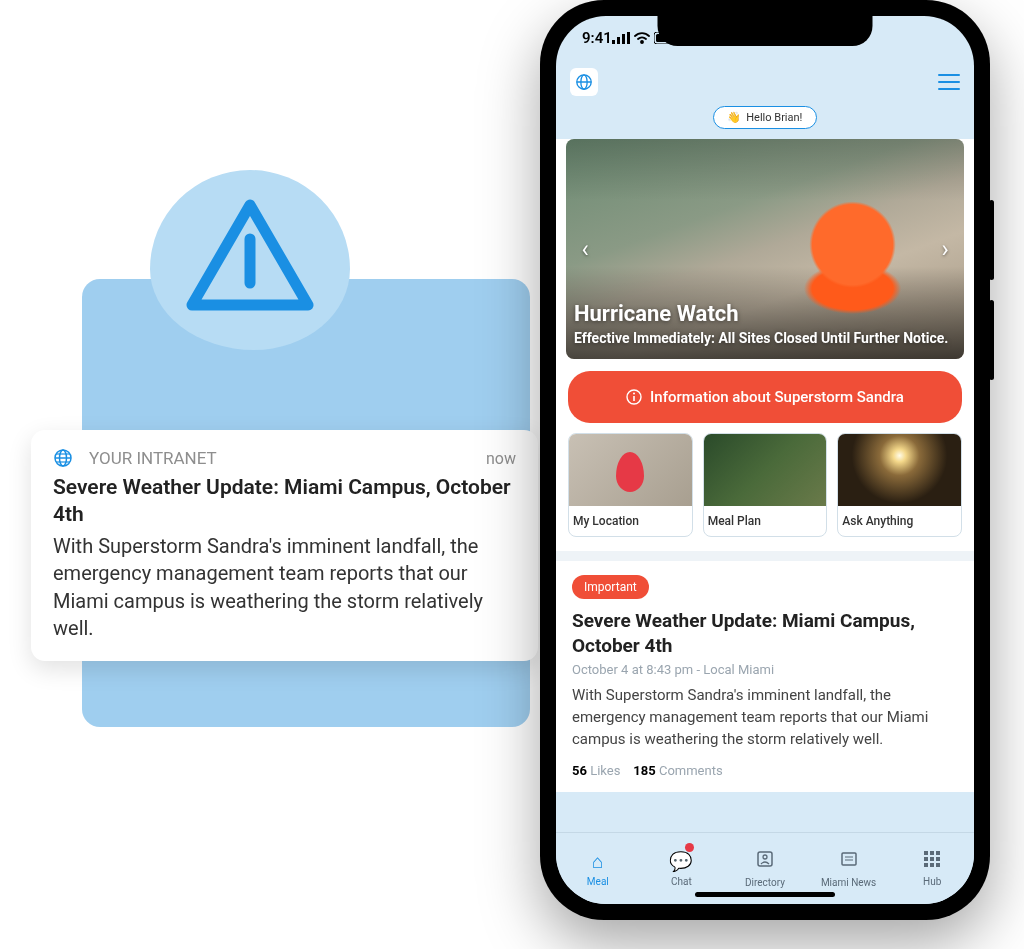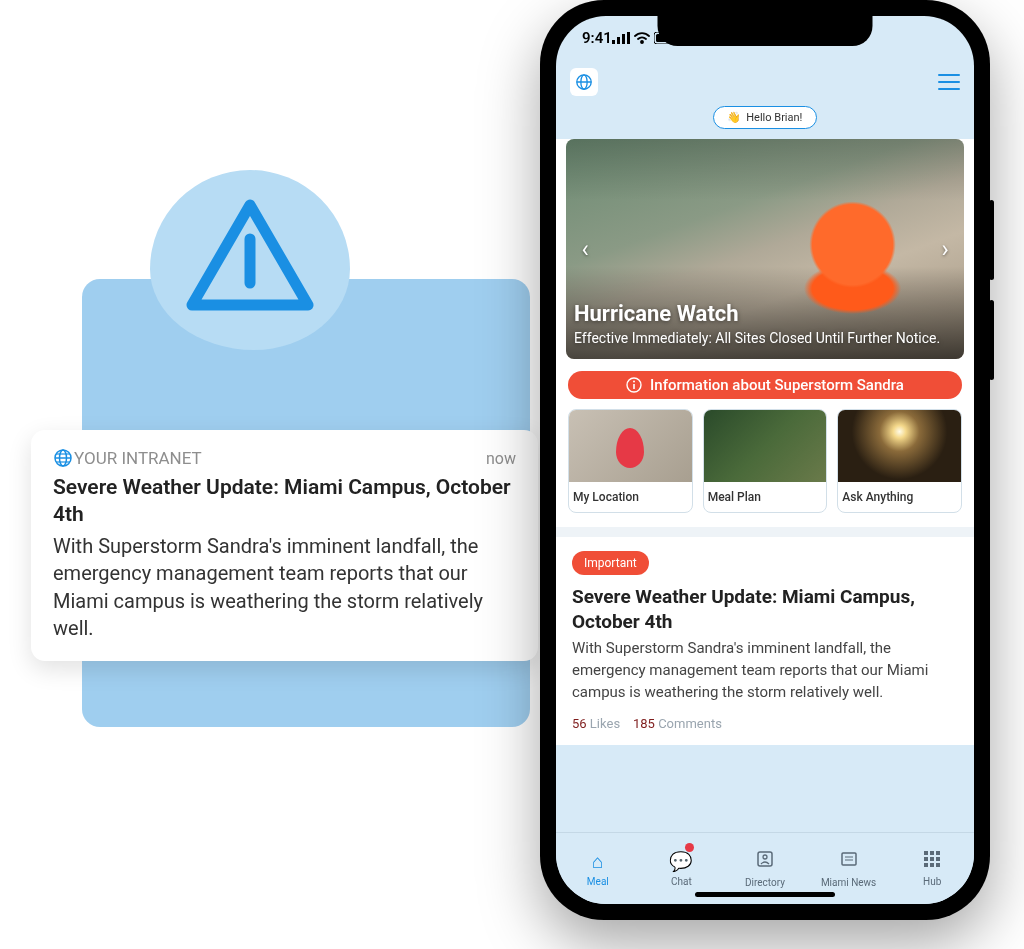--- a/index.html
+++ b/index.html
@@ -1,21 +1,21 @@
 <!DOCTYPE html>
 <html><head>
 <meta charset="utf-8">
 <style>
 *{box-sizing:border-box;margin:0;padding:0;font-family:-apple-system,BlinkMacSystemFont,"Segoe UI",Roboto,sans-serif}
 body{width:1024px;height:949px;position:relative;background:#fff}
 .blue-square{position:absolute;left:82px;top:279px;width:448px;height:448px;background:#9fceef;border-radius:18px}
 .warning-blob{position:absolute;left:150px;top:170px;width:200px;height:180px;background:#b7dcf4;border-radius:50% 50% 48% 52% / 55% 55% 45% 45%}
 .warning-triangle{position:absolute;left:182px;top:197px}
 .notif-card{position:absolute;left:31px;top:430px;width:507px;background:#fff;border-radius:14px;padding:18px 22px;box-shadow:0 8px 24px rgba(0,0,0,.12)}
-.notif-head{display:flex;align-items:center;gap:1px;color:#8e8e8e;font-size:17px;margin-bottom:6px}
+.notif-head{display:flex;align-items:center;gap:16px;color:#8e8e8e;font-size:17px;margin-bottom:6px}
 .notif-head .globe{width:20px;height:20px;border-radius:50%;display:inline-flex;align-items:center;justify-content:center}
 .notif-head .now{margin-left:auto;font-size:16px}
 .notif-title{font-size:21px;font-weight:600;color:#222;line-height:1.3;margin-bottom:4px}
 .notif-body{font-size:20px;color:#333;line-height:1.38}
 .phone{position:absolute;left:540px;top:0;width:450px;height:920px;background:#000;border-radius:64px;padding:16px;box-shadow:0 24px 60px rgba(0,0,0,.35)}
 .phone::before,.phone::after{content:"";position:absolute;background:#000;border-radius:4px}
 .phone::before{right:-4px;top:200px;width:5px;height:80px}
 .phone::after{right:-4px;top:300px;width:5px;height:80px}
 .screen{width:100%;height:100%;background:#d7eaf7;border-radius:50px;overflow:hidden;position:relative}
 .notch{position:absolute;top:0;left:50%;transform:translateX(-50%);width:215px;height:30px;background:#000;border-radius:0 0 20px 20px;z-index:50}
@@ -27,38 +27,38 @@
 .hamburger span{width:22px;height:2px;background:#1a8fe3;border-radius:2px}
 .greet{display:flex;justify-content:center;padding:2px 0 10px}
 .greet-pill{background:#fff;border:1px solid #1a8fe3;border-radius:16px;padding:4px 14px;font-size:11px;color:#333;display:flex;align-items:center;gap:5px}
 .content{background:#fff;margin:0;padding:0}
 .hero{position:relative;height:220px;margin:0 10px;border-radius:8px;overflow:hidden;background:linear-gradient(160deg,#6b8a72 0%,#8a9a85 35%,#b0a998 50%,#c4b8a5 65%,#a0927f 100%)}
 .hero::before{content:"";position:absolute;inset:0;background:radial-gradient(circle at 72% 48%,#ff6a2b 0%,#ff6a2b 13%,transparent 14%),radial-gradient(ellipse at 72% 68%,#ff5a1a 0%,#ff5a1a 10%,transparent 12%),linear-gradient(180deg,rgba(0,0,0,.18)0%,transparent 28%,transparent 58%,rgba(0,0,0,.62)100%)}
 .hero-arrow{position:absolute;top:50%;transform:translateY(-50%);width:30px;height:30px;display:flex;align-items:center;justify-content:center;color:#fff;font-size:24px;cursor:pointer;text-shadow:0 1px 3px rgba(0,0,0,.5)}
 .hero-arrow.left{left:4px}.hero-arrow.right{right:4px}
 .hero-text{position:absolute;left:8px;bottom:12px;right:14px;color:#fff}
 .hero-title{font-size:22px;font-weight:700;margin-bottom:3px;text-shadow:0 1px 4px rgba(0,0,0,.5)}
-.hero-sub{font-size:14px;font-weight:400;line-height:1.3;text-shadow:0 1px 4px rgba(0,0,0,.5)}
-.alert-btn{margin:12px 12px 10px;background:#f04e37;color:#fff;border-radius:22px;height:28px;display:flex;align-items:center;justify-content:center;gap:8px;font-size:15px;font-weight:500;cursor:pointer}
+.hero-sub{font-size:14px;font-weight:700;line-height:1.3;text-shadow:0 1px 4px rgba(0,0,0,.5)}
+.alert-btn{margin:12px 12px 10px;background:#f04e37;color:#fff;border-radius:22px;height:52px;display:flex;align-items:center;justify-content:center;gap:8px;font-size:15px;font-weight:500;cursor:pointer}
 .tiles{display:flex;gap:10px;padding:0 12px 14px}
 .tile{flex:1;border:1px solid #d2dfe8;border-radius:8px;overflow:hidden;cursor:pointer;background:#fff}
 .tile-img{height:72px}
 .t1{background:linear-gradient(135deg,#c8c0b4,#a89f90);position:relative}
 .t1::after{content:"";position:absolute;left:50%;top:18px;transform:translateX(-50%);width:28px;height:40px;background:#e63946;border-radius:50% 50% 50% 50% / 60% 60% 40% 40%}
 .t2{background:linear-gradient(135deg,#2a4a2a,#4a6a3a,#6a7a4a)}
 .t3{background:radial-gradient(circle at 50% 30%,#fffbe8 0%,#f4d88a 8%,#8a6a3a 25%,#2a1f12 60%)}
 .tile-label{font-size:12px;color:#333;padding:8px 4px;font-weight:500}
 .divider{height:10px;background:#eef3f7}
 .post{padding:14px 16px}
 .badge{display:inline-block;background:#f04e37;color:#fff;font-size:12px;padding:5px 12px;border-radius:12px;margin-bottom:10px}
 .post-title{font-size:19px;font-weight:700;color:#222;line-height:1.3;margin-bottom:4px}
 .post-meta{font-size:13px;color:#9aa5af;margin-bottom:8px}
 .post-body{font-size:15px;color:#444;line-height:1.45;margin-bottom:12px}
 .post-stats{font-size:13px;color:#9aa5af}
-.post-stats b{color:#7f1d1d;font-weight:400}
+.post-stats b{color:#000000;font-weight:700}
 .tabbar{position:absolute;bottom:0;left:0;right:0;height:72px;background:#d7eaf7;display:flex;border-top:1px solid #c4d8e6}
 .tab{flex:1;display:flex;flex-direction:column;align-items:center;justify-content:center;gap:3px;font-size:10px;color:#5a6a78;cursor:pointer;position:relative}
 .tab.active{color:#1a8fe3}
 .tab-icon{font-size:19px}
 .tab-dot{position:absolute;top:10px;left:54%;width:9px;height:9px;background:#e63946;border-radius:50%}
 .home-ind{position:absolute;bottom:7px;left:50%;transform:translateX(-50%);width:140px;height:5px;background:#000;border-radius:4px;z-index:40}
 </style>
 </head>
 <body>
 
@@ -166,20 +166,21 @@
           <div class="tile-img t3"></div>
           <div class="tile-label">Ask Anything</div>
         </div>
       </div>
 
       <div class="divider"></div>
 
       <div class="post">
         <span class="badge">Important</span>
         <div class="post-title">Severe Weather Update: Miami Campus, October 4th</div>
+        <div class="post-meta">October 4 at 8:43 pm - Local Miami</div>
         <div class="post-body">With Superstorm Sandra's imminent landfall, the emergency management team reports that our Miami campus is weathering the storm relatively well.</div>
         <div class="post-stats">
           <b>56</b>
           <span>Likes</span>
           &nbsp;&nbsp;
           <b>185</b>
           <span>Comments</span>
         </div>
       </div>
     </div>

